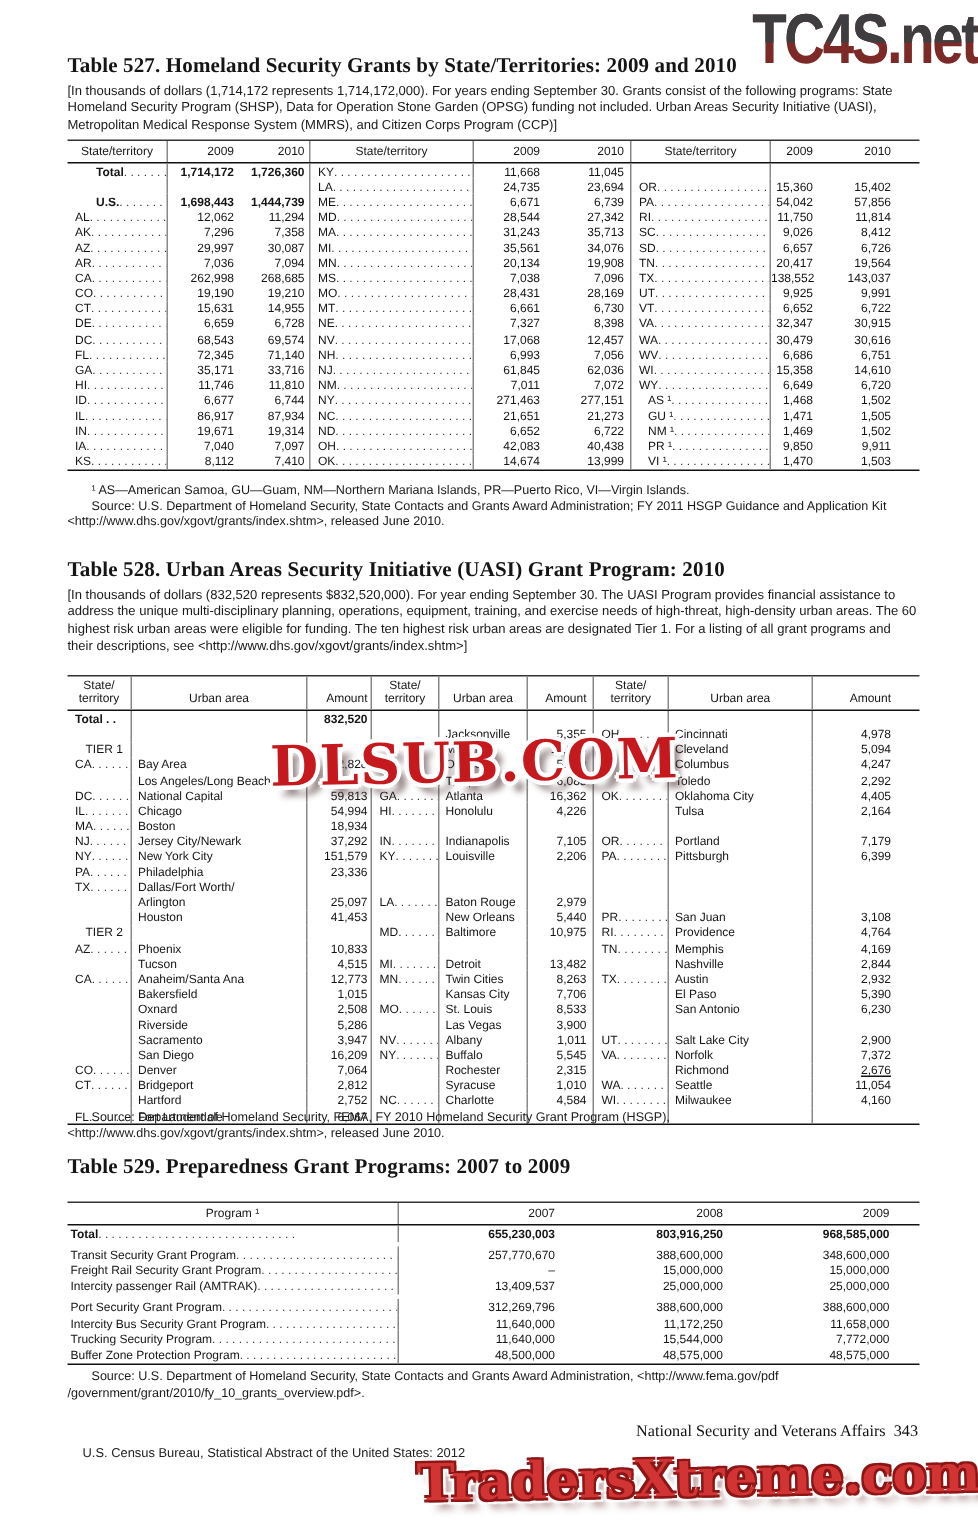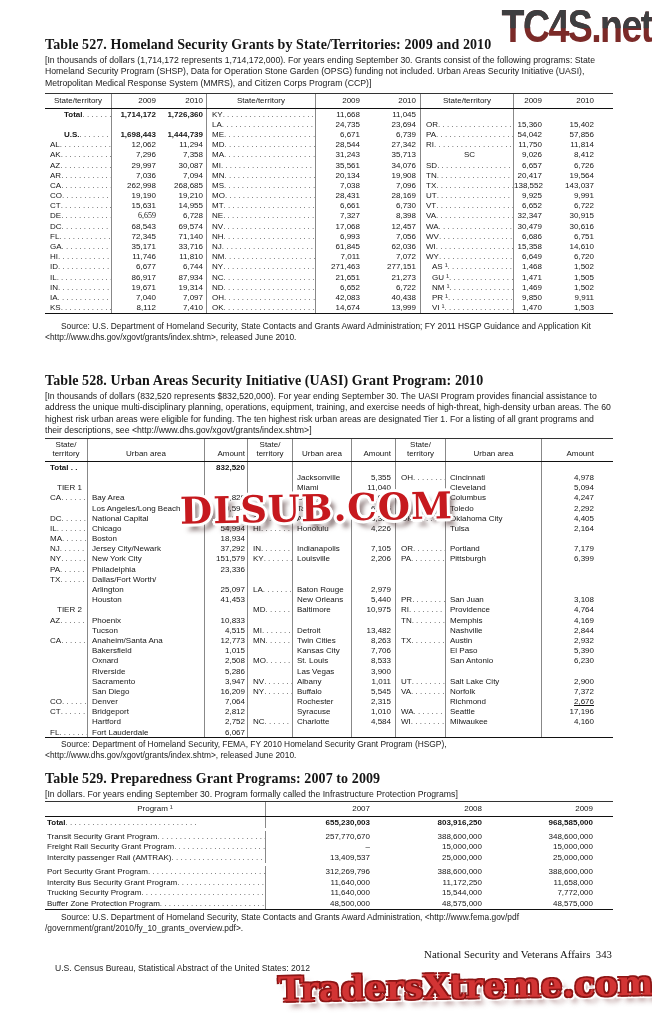--- a/index.html
+++ b/index.html
@@ -172,21 +172,21 @@
                 <span class="leader"> .  .  .  .  .  .  .  .  .  .  .  .  .  .  .  .  .  .  .  .  .  .  .  .  .  .  .  .  .  . </span>
               </div>
               <div class="vcell" style="width: 48px; padding-right: 4px;">15,631</div>
               <div class="vcell" style="width: 46px; padding-right: 3px;">14,955</div>
             </div>
             <div class="trow">
               <div class="lblc" style="width: 67px;">
                 <span>DE</span>
                 <span class="leader"> .  .  .  .  .  .  .  .  .  .  .  .  .  .  .  .  .  .  .  .  .  .  .  .  .  .  .  .  .  . </span>
               </div>
-              <div class="vcell" style="width: 48px; padding-right: 4px; font-family: Liberation Serif, serif;">6,659</div>
+              <div class="vcell" style="width: 48px; padding-right: 4px;">6,659</div>
               <div class="vcell" style="width: 46px; padding-right: 3px;">6,728</div>
             </div>
             <div class="trow">
               <div class="lblc" style="width: 67px;">
                 <span>DC</span>
                 <span class="leader"> .  .  .  .  .  .  .  .  .  .  .  .  .  .  .  .  .  .  .  .  .  .  .  .  .  .  .  .  .  . </span>
               </div>
               <div class="vcell" style="width: 48px; padding-right: 4px;">68,543</div>
               <div class="vcell" style="width: 46px; padding-right: 3px;">69,574</div>
             </div>
@@ -441,21 +441,21 @@
             </div>
             <div class="trow">
               <div class="lblc" style="width: 93px;">
                 <span>RI</span>
                 <span class="leader"> .  .  .  .  .  .  .  .  .  .  .  .  .  .  .  .  .  .  .  .  .  .  .  .  .  .  .  .  .  . </span>
               </div>
               <div class="vcell" style="width: 34px; padding-right: 6px;">11,750</div>
               <div class="vcell" style="width: 67px; padding-right: 21px;">11,814</div>
             </div>
             <div class="trow">
-              <div class="lblc" style="width: 93px; flex-direction: column;">
+              <div class="lblc" style="width: 93px;">
                 <span>SC</span>
                 <span class="leader"> .  .  .  .  .  .  .  .  .  .  .  .  .  .  .  .  .  .  .  .  .  .  .  .  .  .  .  .  .  . </span>
               </div>
               <div class="vcell" style="width: 34px; padding-right: 6px;">9,026</div>
               <div class="vcell" style="width: 67px; padding-right: 21px;">8,412</div>
             </div>
             <div class="trow">
               <div class="lblc" style="width: 93px;">
                 <span>SD</span>
                 <span class="leader"> .  .  .  .  .  .  .  .  .  .  .  .  .  .  .  .  .  .  .  .  .  .  .  .  .  .  .  .  .  . </span>
@@ -572,26 +572,27 @@
                 <span>VI ¹</span>
                 <span class="leader"> .  .  .  .  .  .  .  .  .  .  .  .  .  .  .  .  .  .  .  .  .  .  .  .  .  .  .  .  .  . </span>
               </div>
               <div class="vcell" style="width: 34px; padding-right: 6px;">1,470</div>
               <div class="vcell" style="width: 67px; padding-right: 21px;">1,503</div>
             </div>
           </div>
         </div>
     </div>
     <div class="tbl-foot" style="top:321px;">
+      <p>¹ AS—American Samoa, GU—Guam, NM—Northern Mariana Islands, PR—Puerto Rico, VI—Virgin Islands.</p>
       <p>Source: U.S. Department of Homeland Security, State Contacts and Grants Award Administration; FY 2011 HSGP Guidance and Application Kit &lt;http://www.dhs.gov/xgovt/grants/index.shtm&gt;, released June 2010.</p>
     </div>
 
     <div class="tbl-title" style="top:373px;">Table 528. Urban Areas Security Initiative (UASI) Grant Program: 2010</div>
     <div class="tbl-note" style="top:391px;">[In thousands of dollars (832,520 represents $832,520,000). For year ending September 30. The UASI Program provides financial assistance to address the unique multi-disciplinary planning, operations, equipment, training, and exercise needs of high-threat, high-density urban areas. The 60 highest risk urban areas were eligible for funding. The ten highest risk urban areas are designated Tier 1. For a listing of all grant programs and their descriptions, see &lt;http://www.dhs.gov/xgovt/grants/index.shtm&gt;]</div>
-    <div class="dtable t528" style="top:438px;">
+    <div class="dtable t528" style="top:450px;">
       <div class="hdr" id="t528-header">
           <div class="panel" style="width: 202px; display: flex; flex-direction: row;">
             <div class="hc h2l" style="width: 43px; border-right: 1px solid rgb(136, 136, 136);">State/
 territory</div>
             <div class="hc" style="width: 117px; border-right: 1px solid rgb(136, 136, 136); display: flex; align-items: flex-end; justify-content: center;">Urban area</div>
             <div class="hc hcr" style="width: 42px; padding-right: 2px; display: flex; align-items: flex-end; justify-content: flex-end;">Amount</div>
           </div>
           <div class="panel" style="width: 147px; display: flex; flex-direction: row;">
             <div class="hc h2l" style="width: 45px; border-right: 1px solid rgb(136, 136, 136);">State/
 territory</div>
@@ -1111,21 +1112,21 @@
               <div class="lblc" style="width: 50px;"></div>
               <div class="areac" style="width: 96px;">Richmond</div>
               <div class="vcell" style="width: 73px; padding-right: 21px; text-decoration: underline;">2,676</div>
             </div>
             <div class="trow">
               <div class="lblc" style="width: 50px;">
                 <span>WA</span>
                 <span class="leader"> .  .  .  .  .  .  .  .  .  .  .  .  .  .  .  .  .  .  .  .  .  .  .  .  .  .  .  .  .  . </span>
               </div>
               <div class="areac" style="width: 96px;">Seattle</div>
-              <div class="vcell" style="width: 73px; padding-right: 21px;">17,196</div>
+              <div class="vcell" style="width: 73px; padding-right: 21px;">11,054</div>
             </div>
             <div class="trow">
               <div class="lblc" style="width: 50px;">
                 <span>WI</span>
                 <span class="leader"> .  .  .  .  .  .  .  .  .  .  .  .  .  .  .  .  .  .  .  .  .  .  .  .  .  .  .  .  .  . </span>
               </div>
               <div class="areac" style="width: 96px;">Milwaukee</div>
               <div class="vcell" style="width: 73px; padding-right: 21px;">4,160</div>
             </div>
             <div class="trow">
@@ -1134,21 +1135,20 @@
               <div class="vcell" style="width: 73px; padding-right: 21px;"></div>
             </div>
           </div>
         </div>
     </div>
     <div class="tbl-foot" style="top:739px;">
       <p>Source: Department of Homeland Security, FEMA, FY 2010 Homeland Security Grant Program (HSGP), &lt;http://www.dhs.gov/xgovt/grants/index.shtm&gt;, released June 2010.</p>
     </div>
 
     <div class="tbl-title" style="top:771px;">Table 529. Preparedness Grant Programs: 2007 to 2009</div>
-    <div class="tbl-note" style="top:789px;">[In dollars. For years ending September 30. Program formally called the Infrastructure Protection Programs]</div>
     <div class="dtable t529" style="top:801px;">
       <div class="hdr" id="t529-header">
           <div class="hc" style="width: 221px; border-right: 1px solid rgb(136, 136, 136);">Program ¹</div>
           <div class="hc hcr" style="width: 106px; padding-right: 2px;">2007</div>
           <div class="hc hcr" style="width: 112px; padding-right: 2px;">2008</div>
           <div class="hc hcr" style="width: 129px; padding-right: 20px;">2009</div>
         </div>
       <div class="body" id="t529-body" style="flex-direction:column;display:flex;">
           <div class="trow">
             <div class="lblc" style="width: 221px;">

